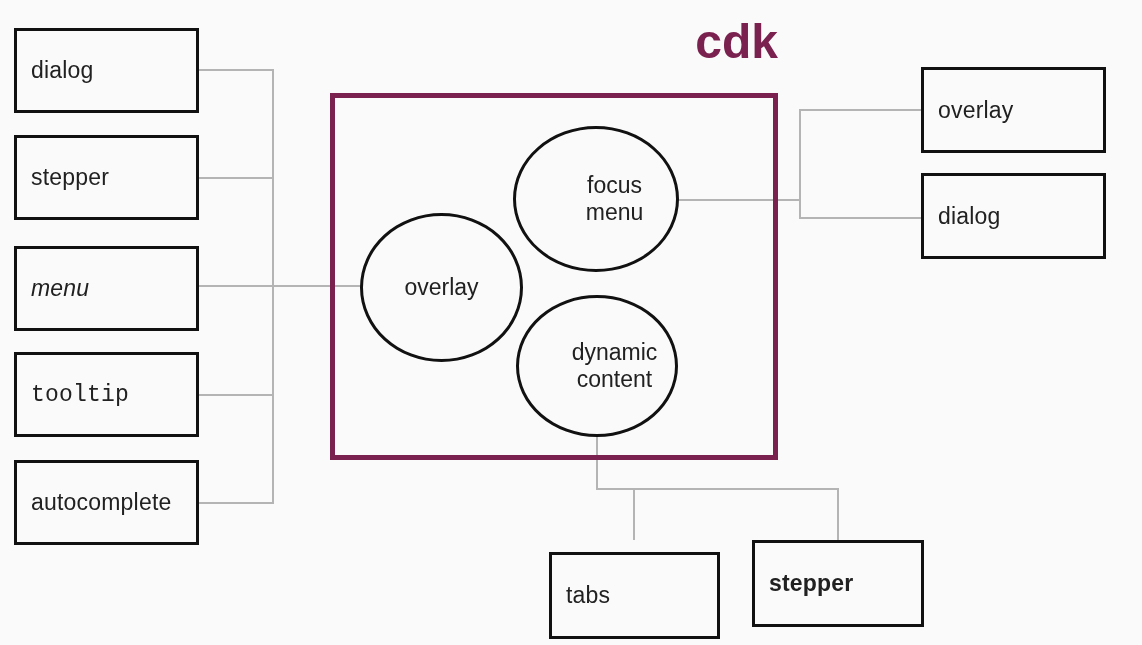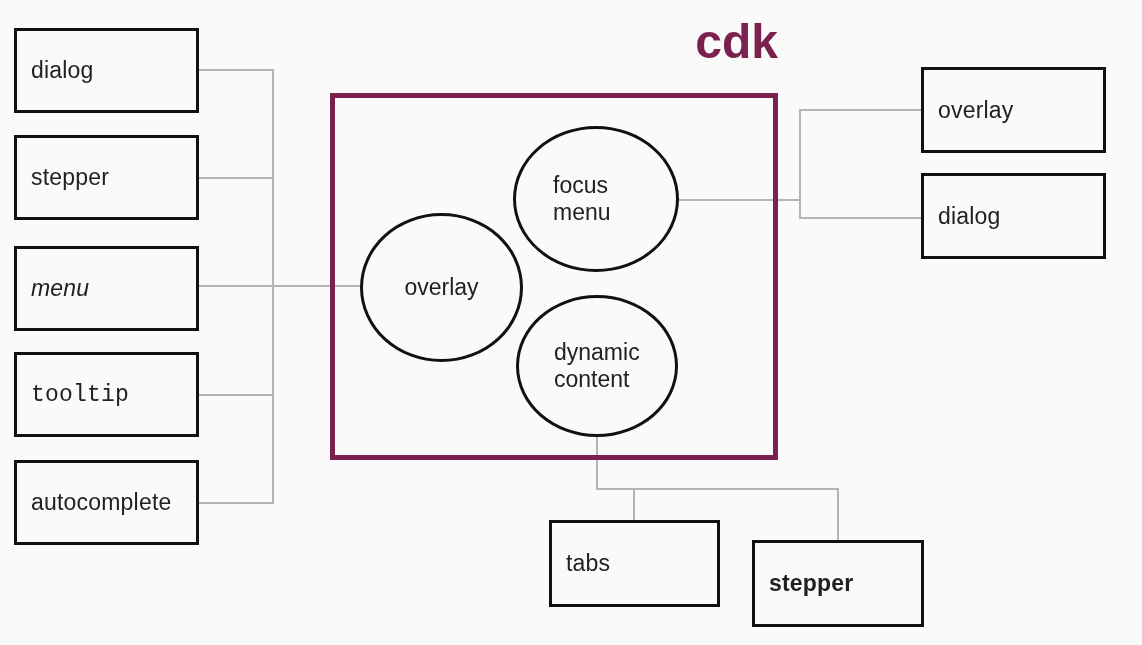--- a/index.html
+++ b/index.html
@@ -62,21 +62,21 @@
     border-radius:50%;
     background:var(--bg);
     display:flex;
     flex-direction:column;
     justify-content:center;
     font-size:23px;
     line-height:27px;
     z-index:2;
   }
   .ellipse.center{align-items:center;text-align:center;}
-  .ellipse.left{align-items:flex-start;}
+  .ellipse.left{align-items:center;}
 </style>
 </head>
 <body>
 
 <div class="canvas">
 
   <div class="conn v" style="left:272px;top:70px;height:433px;"></div>
   <div class="conn h" style="left:186px;top:69px;width:88px;"></div>
   <div class="conn h" style="left:186px;top:177px;width:88px;"></div>
   <div class="conn h" style="left:186px;top:285px;width:176px;"></div>
@@ -109,21 +109,21 @@
     <span>autocomplete</span>
   </div>
 
   <div class="node" style="left:921px;top:67px;height:86px;">
     <span>overlay</span>
   </div>
   <div class="node" style="left:921px;top:173px;height:86px;">
     <span>dialog</span>
   </div>
 
-  <div class="node" style="left:549px;top:520px;width:171px;height:87px;">
+  <div class="node" style="left:549px;top:552px;width:171px;height:87px;">
     <span>tabs</span>
   </div>
   <div class="node" style="left:752px;top:540px;width:172px;height:87px;font-weight:bold;">
     <span>stepper</span>
   </div>
 
   <div class="ellipse left" style="left:513px;top:126px;width:166px;height:146px;padding-left:37px;">
     <div>focus</div>
     <div>menu</div>
   </div>

